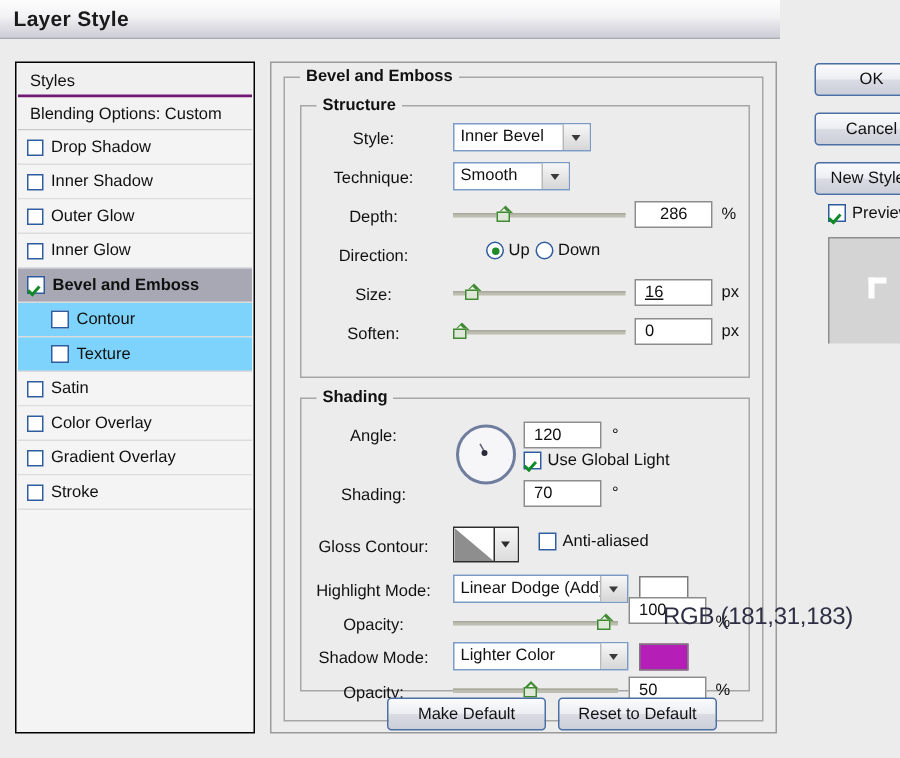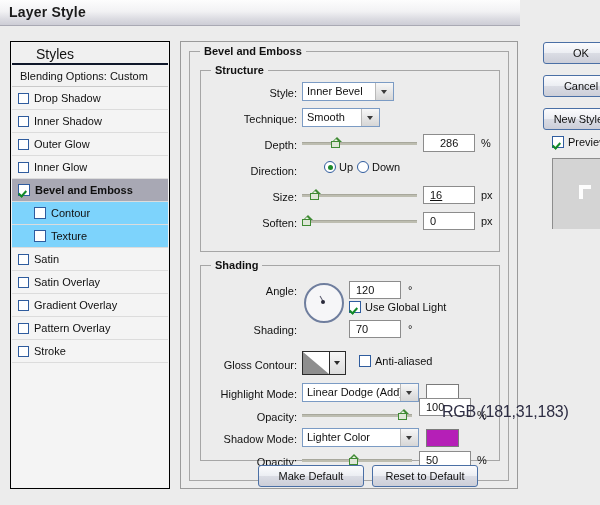--- a/index.html
+++ b/index.html
@@ -31,23 +31,23 @@
     position:absolute;left:10px;top:41px;width:160px;height:448px;
     background:#f3f3f3;
     border:1px solid #000;
     box-sizing:border-box;
   }
   .styles-inner{
     position:absolute;left:1px;top:1px;right:1px;bottom:1px;
     background:#f4f4f4;overflow:hidden;
   }
   .styles-header{
-    height:22px;line-height:22px;padding-left:24px;
-    background:#f0f0f0;border-bottom:2px solid #0f172a;
-    font-size:14px;color:#111;box-sizing:border-box;
+    height:22px;line-height:22px;padding-left:8px;
+    background:#f0f0f0;border-bottom:2px solid #701a75;
+    font-size:11px;color:#111;box-sizing:border-box;
   }
   .blend-row{
     height:22px;line-height:22px;padding-left:8px;
     background:#f2f2f2;border-bottom:1px solid #c9c9c9;
     font-size:11px;color:#111;box-sizing:border-box;
   }
   .style-row{
     height:23px;line-height:23px;
     display:flex;align-items:center;
     padding-left:6px;
@@ -91,21 +91,21 @@
     background:#ececec;padding:0 4px;
     font-size:11px;font-weight:bold;color:#111;
     white-space:nowrap;
   }
   .bevel-group{left:8px;top:9px;width:320px;height:430px;}
   .structure-group{left:10px;top:18px;width:300px;height:182px;}
   .shading-group{left:10px;top:213px;width:300px;height:196px;}
 
   .row{position:absolute;display:flex;align-items:center;}
   .rlabel{
-    position:absolute;text-align:right;font-size:11px;color:#111;
+    position:absolute;text-align:center;font-size:11px;color:#111;
     white-space:nowrap;
   }
 
   
   .combo{
     position:absolute;height:19px;
     border:1px solid #7b9bc4;background:#fff;
     box-sizing:border-box;display:flex;align-items:stretch;
   }
   .combo .ctext{
@@ -280,29 +280,25 @@
       <div class="style-row sub subactive">
         <span class="cb big"></span>
         <span class="lbl">Texture</span>
       </div>
       <div class="style-row">
         <span class="cb"></span>
         <span class="lbl">Satin</span>
       </div>
       <div class="style-row">
         <span class="cb"></span>
-        <span class="lbl">Satin Overlay</span>
+        <span class="lbl">Color Overlay</span>
       </div>
       <div class="style-row">
         <span class="cb"></span>
         <span class="lbl">Gradient Overlay</span>
-      </div>
-      <div class="style-row">
-        <span class="cb"></span>
-        <span class="lbl">Pattern Overlay</span>
       </div>
       <div class="style-row">
         <span class="cb"></span>
         <span class="lbl">Stroke</span>
       </div>
     </div>
   </div>
 
   <div class="main-panel">
 

